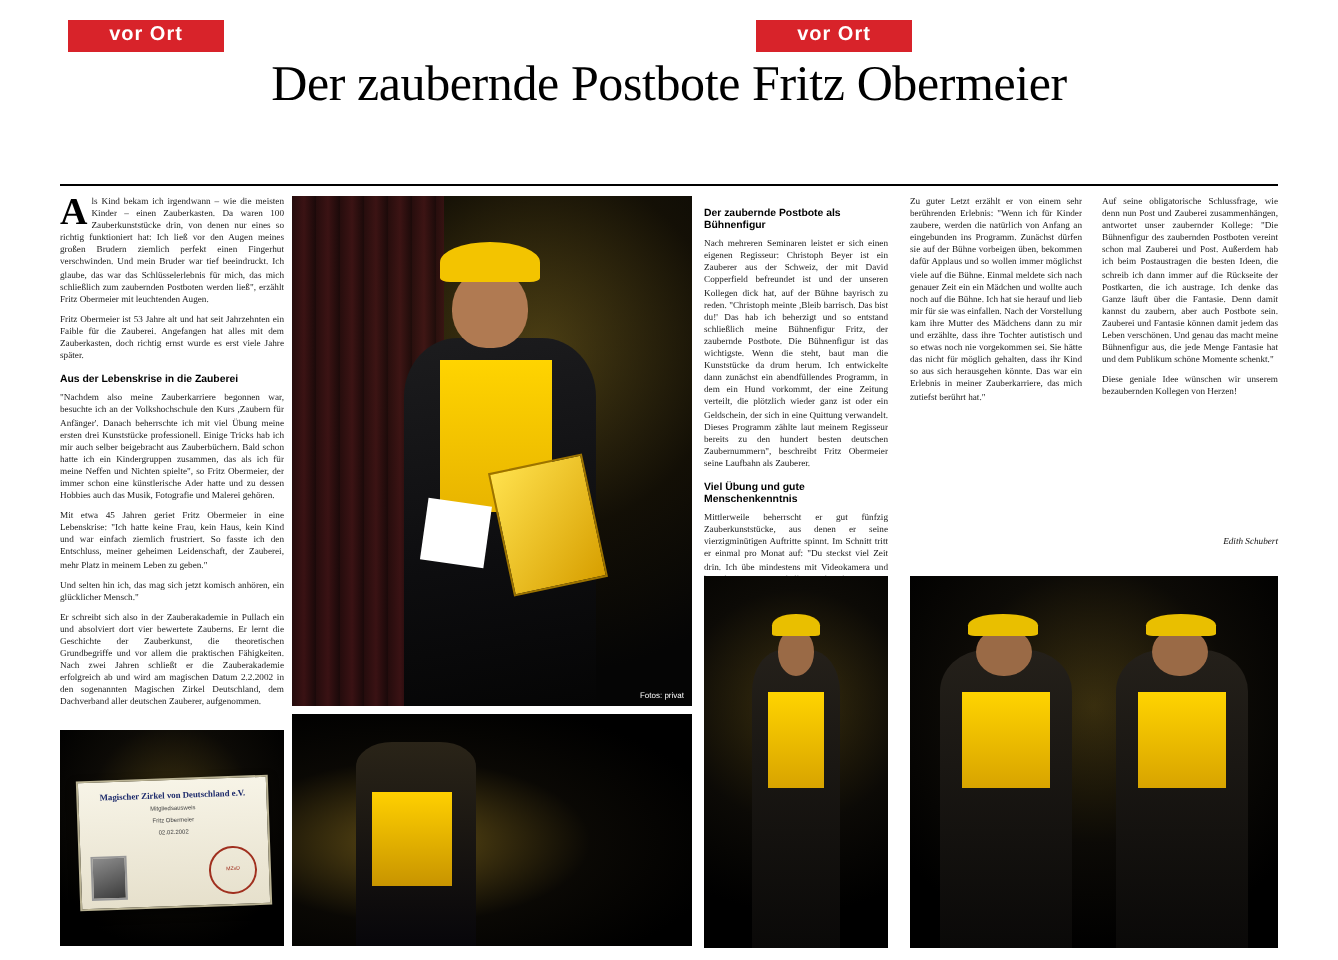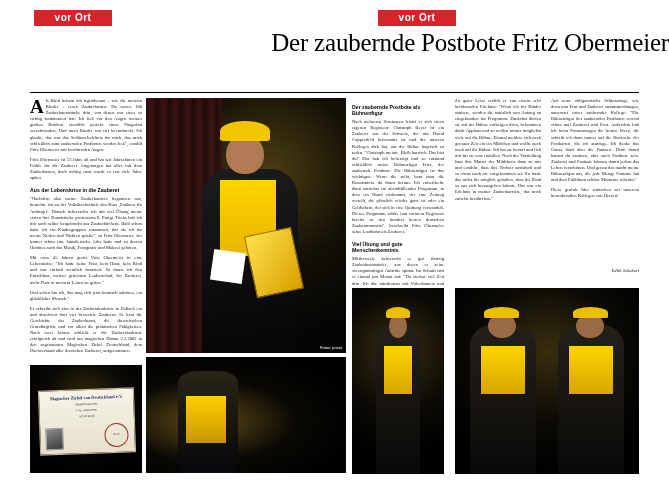--- a/index.html
+++ b/index.html
@@ -39,21 +39,21 @@
   }
   .tab.left { left: 34px; }
   .tab.right { left: 378px; }
 
   
   .headline-wrap {
     position: absolute;
     top: 28px;
     left: 0;
     width: 669px;
-    text-align: right;
+    text-align: center;
   }
   .headline {
     font-family: "Liberation Serif", serif;
     font-size: 25px;
     line-height: 29px;
     font-weight: normal;
     color: #000;
     margin: 0;
     letter-spacing: -0.2px;
   }

